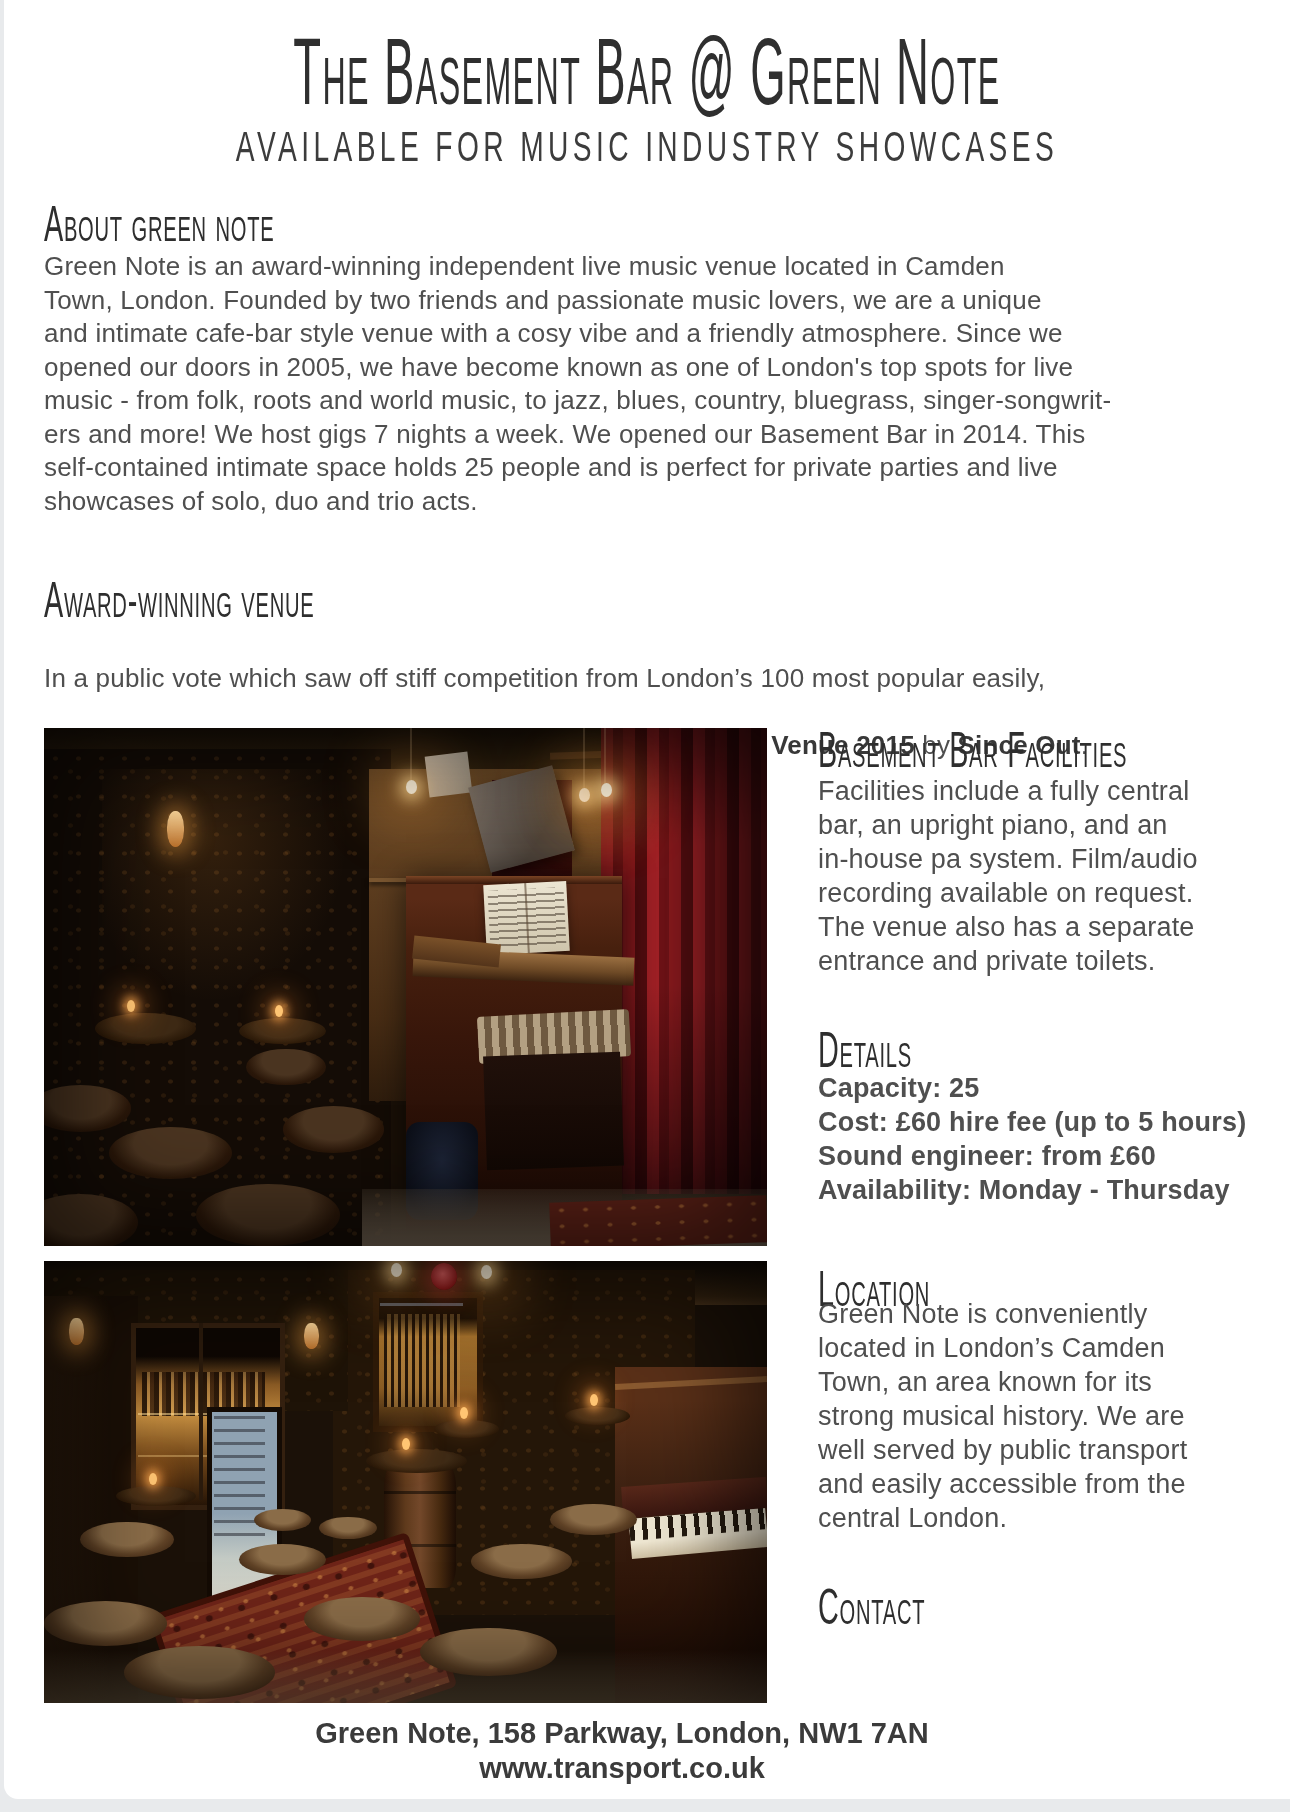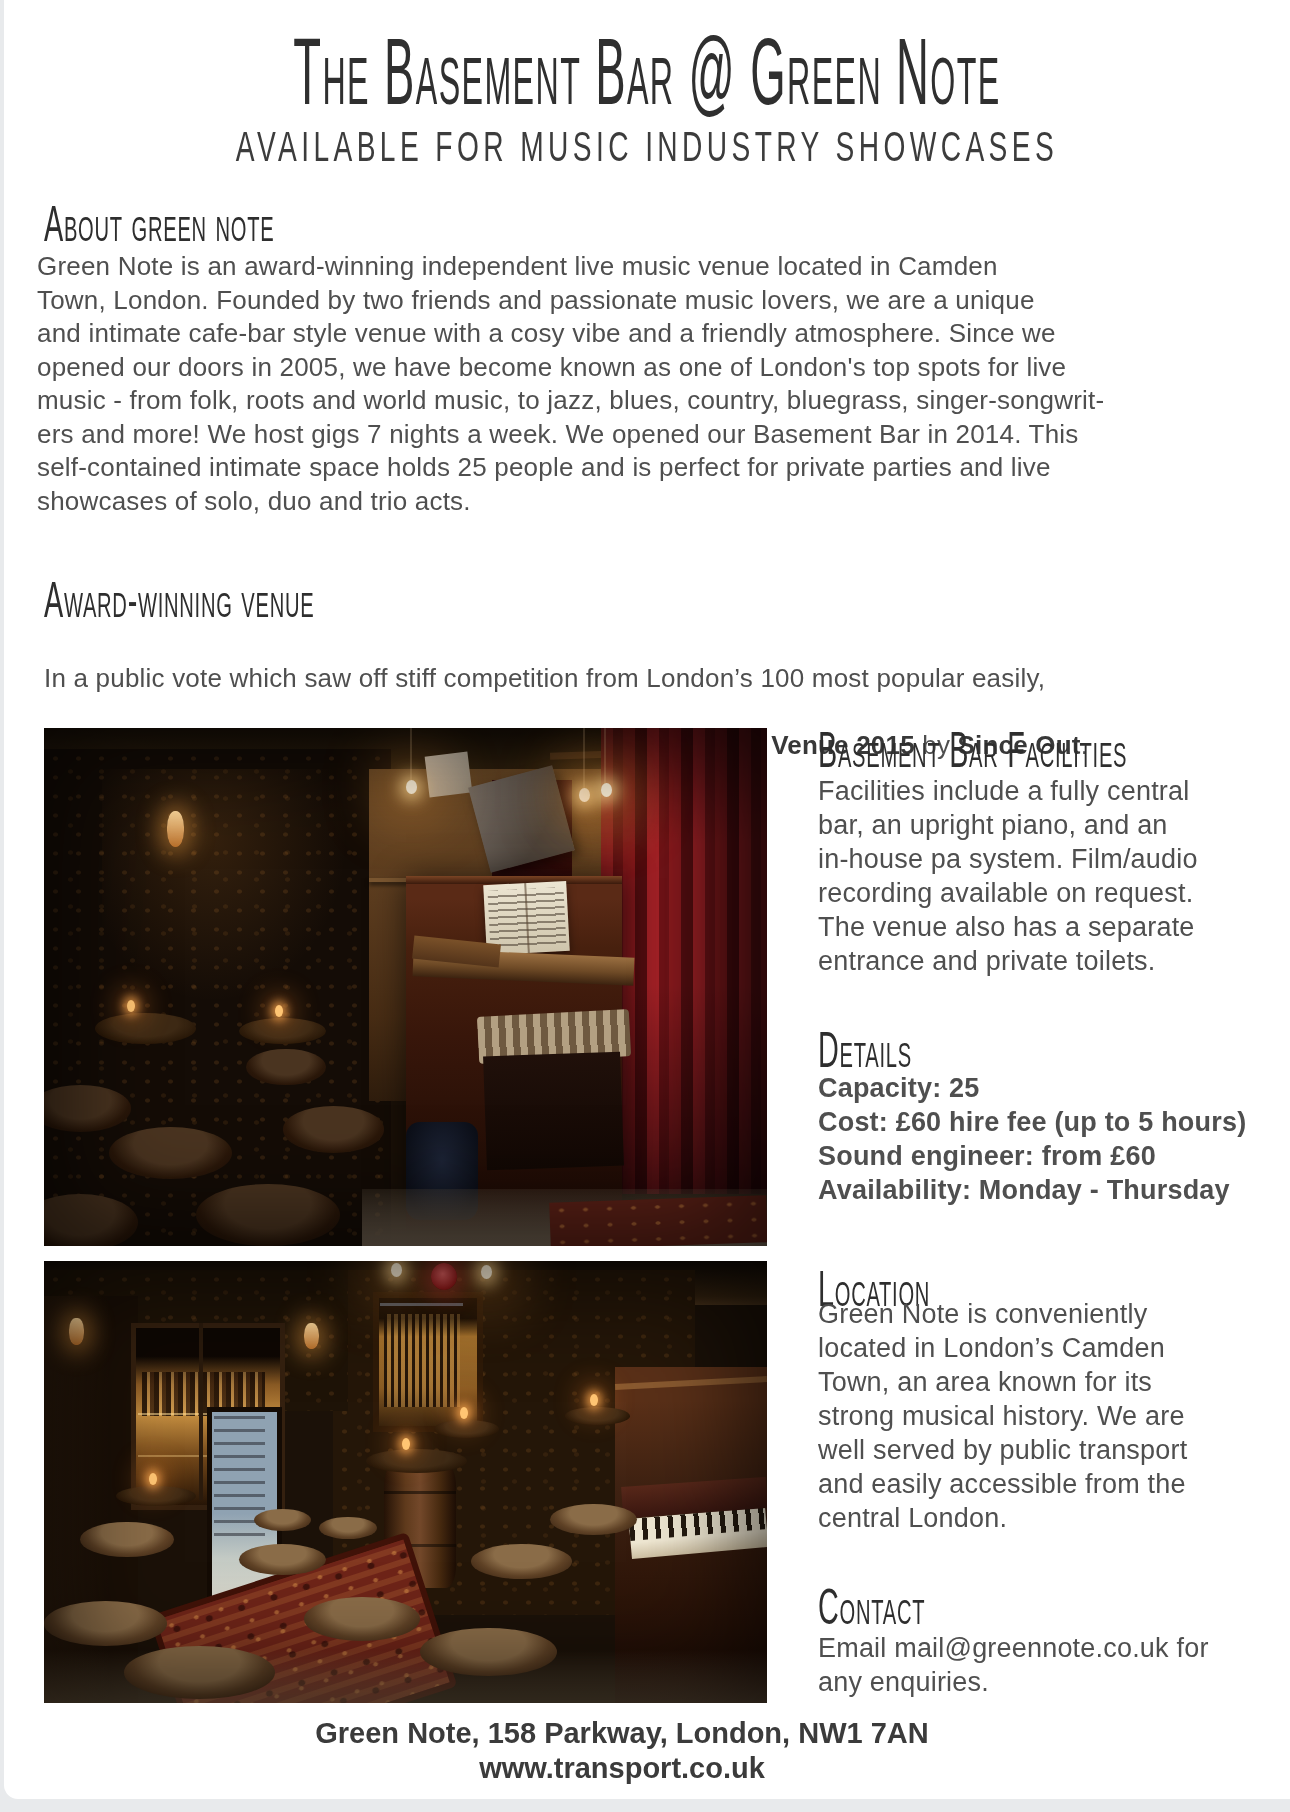--- a/index.html
+++ b/index.html
@@ -17,21 +17,21 @@
      color:#2e2e2e;transform:scale(0.72,1.25);transform-origin:0 0;white-space:nowrap;}
   .body{position:absolute;color:#4f4f4f;white-space:pre-line;}
   .body-l{font-size:26px;line-height:33.5px;letter-spacing:0.2px;}
   .body-r{font-size:27px;line-height:34px;letter-spacing:0.2px;}
   .b{font-weight:bold;color:#383838;}
   .award-line{white-space:nowrap;}
   .footer{position:absolute;left:0;top:1716px;width:1236px;text-align:center;color:#3b3b3b;font-weight:bold;
           font-size:29px;line-height:35px;}
 
   
-  .h-about{left:40px;top:198px;}     .p-about{left:33px;top:250px;width:1216px;}
+  .h-about{left:40px;top:198px;}     .p-about{left:40px;top:250px;width:1216px;}
   .h-award{left:40px;top:574px;}     .p-award{left:40px;top:628px;width:1216px;}
   .h-fac{left:814px;top:724px;}      .p-fac{left:814px;top:774px;width:460px;}
   .h-det{left:814px;top:1024px;}     .p-det{left:814px;top:1071px;width:460px;font-weight:bold;}
   .h-loc{left:814px;top:1263px;}     .p-loc{left:814px;top:1297px;width:460px;}
   .h-con{left:814px;top:1581px;}     .p-con{left:814px;top:1631px;width:460px;}
 
   
   .photo{position:absolute;left:40px;overflow:hidden;background:#1b1108;}
   .photo::after{content:"";position:absolute;inset:0;box-shadow:inset 0 0 95px 28px rgba(0,0,0,.58);pointer-events:none;}
   .photo1{top:728px;width:723px;height:518px;}
@@ -200,21 +200,19 @@
   <div class="h h-loc">Location</div>
   <div class="body body-r p-loc">Green Note is conveniently
 located in London’s Camden
 Town, an area known for its
 strong musical history. We are
 well served by public transport
 and easily accessible from the
 central London.</div>
 
   <div class="h h-con">Contact</div>
-  <div class="body body-r p-con">Email mail@greennote.co.uk for
-any enquiries.</div>
 
   <div class="footer">
     <div>Green Note, 158 Parkway, London, NW1 7AN</div>
     <div>www.transport.co.uk</div>
   </div>
 
 </div>
 
 </body></html>

